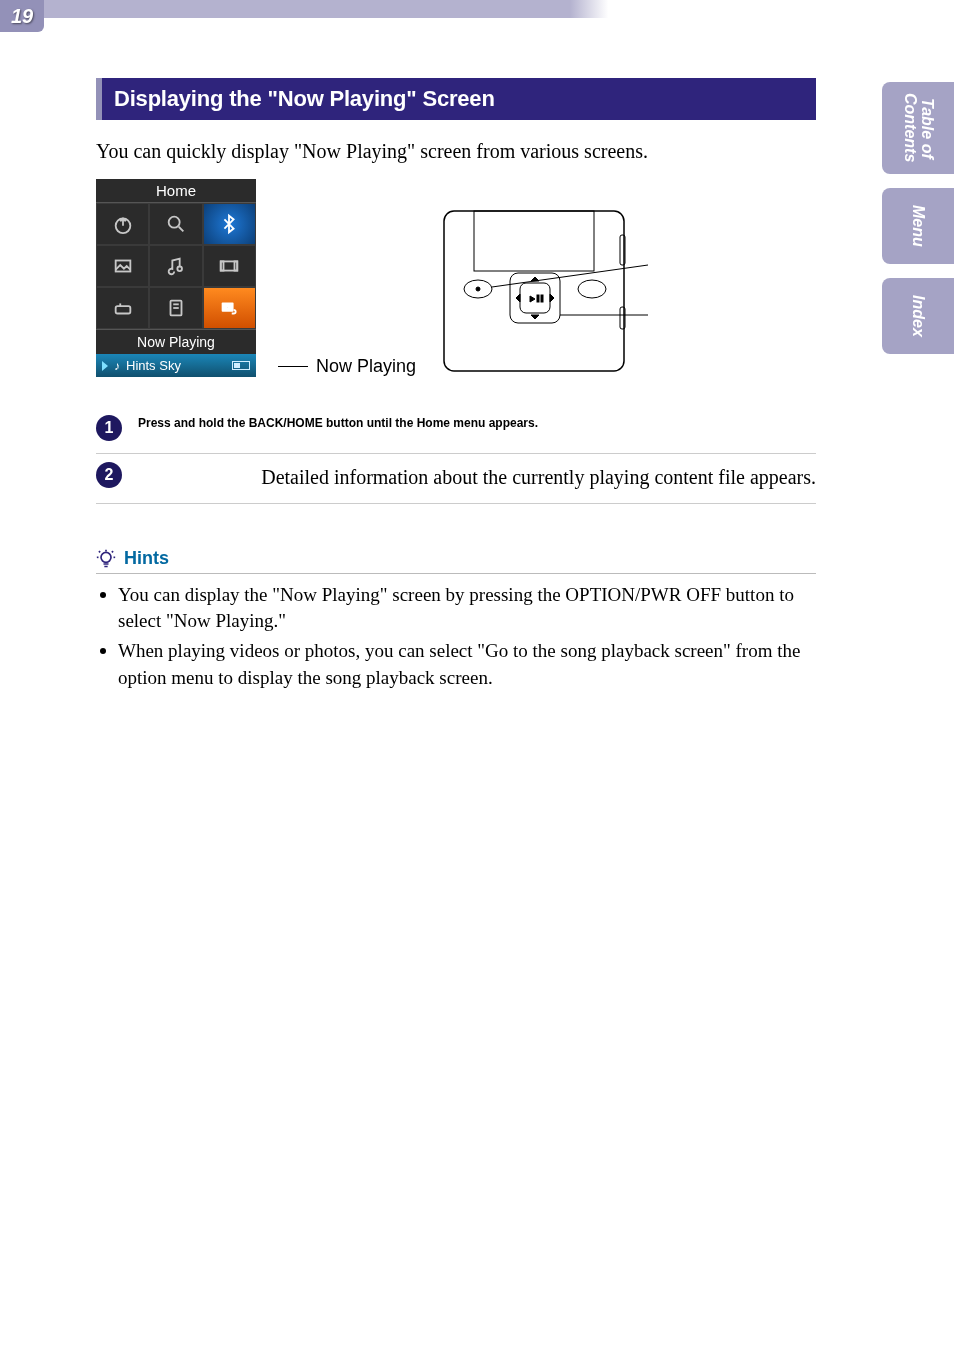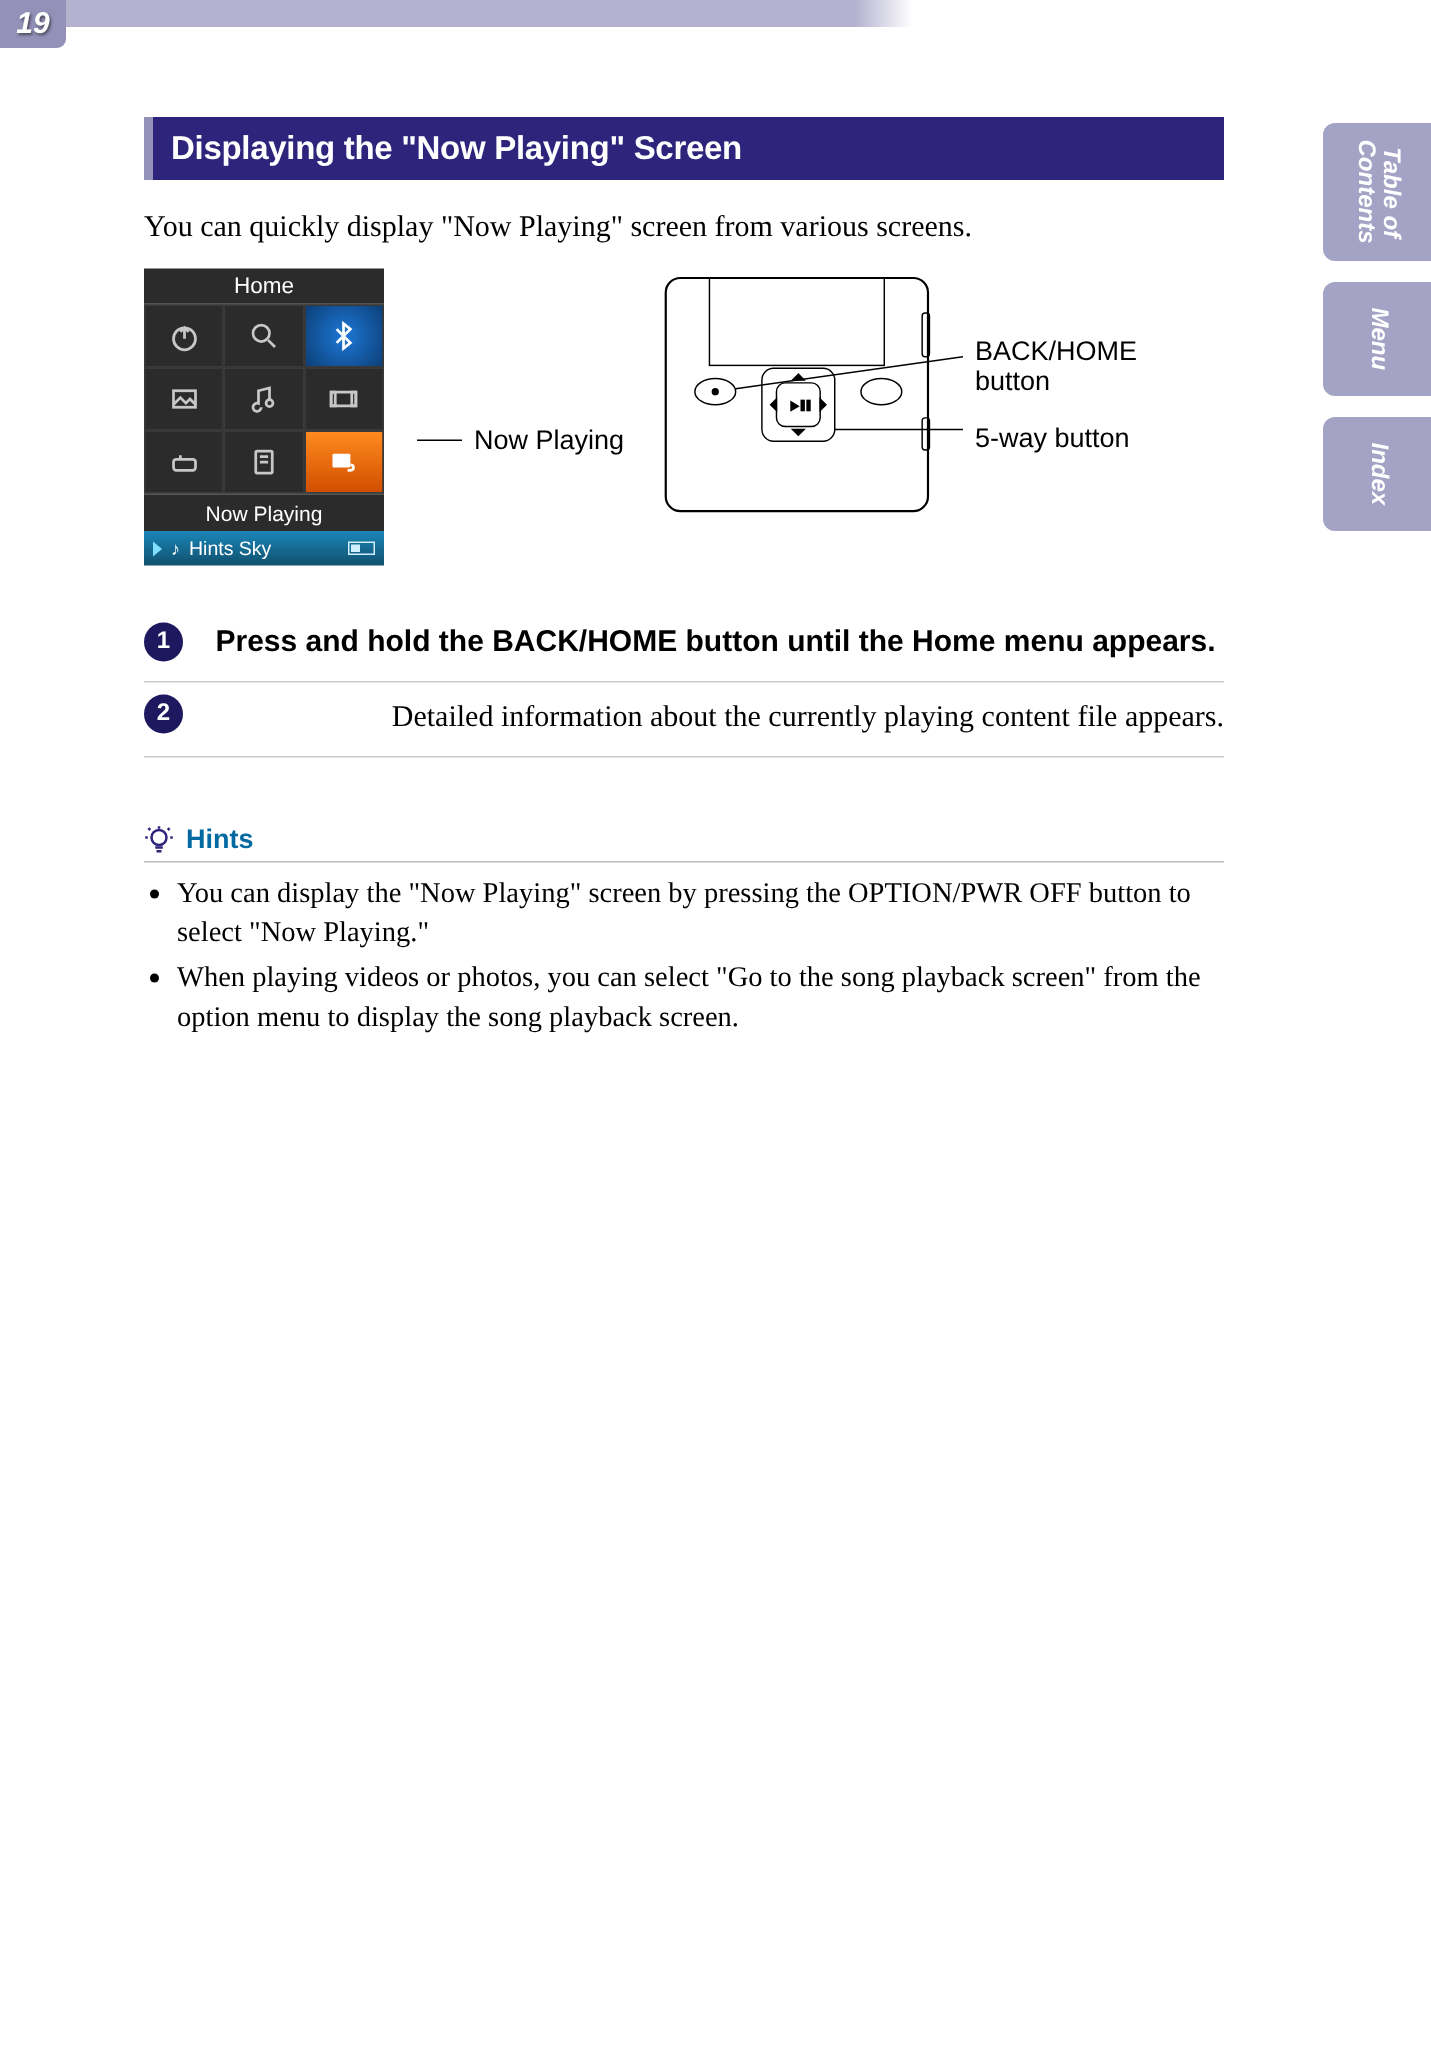--- a/index.html
+++ b/index.html
@@ -20,21 +20,21 @@
   .side-tab.t2 { height: 76px; }
   .side-tab.t3 { height: 76px; }
 
   
   .content { position: absolute; left: 96px; top: 78px; width: 720px; }
 
   .section-head { background: #2f247c; color: #fff; font-family: Arial, Helvetica, sans-serif; font-weight: bold; font-size: 22px; padding: 8px 12px; border-left: 6px solid #9391b8; letter-spacing: -0.2px; }
 
   .intro { font-size: 20px; margin: 18px 0 14px 0; line-height: 1.35; }
 
-  .illus-row { display: flex; align-items: flex-start; gap: 22px; margin: 14px 0 18px 0; }
+  .illus-row { display: flex; align-items: flex-end; gap: 22px; margin: 14px 0 18px 0; }
 
   
   .device-screen { width: 160px; }
   .ds-top { background: #2b2b2b; color: #fff; text-align: center; font-family: Arial, Helvetica, sans-serif; font-size: 15px; padding: 3px 0; border-bottom: 1px solid #555; }
   .ds-grid { background: #2b2b2b; display: grid; grid-template-columns: repeat(3, 1fr); }
   .cell { height: 42px; display: flex; align-items: center; justify-content: center; color: #c7c7c7; font-size: 18px; border: 0.5px solid #3a3a3a; }
   .cell svg { width: 22px; height: 22px; }
   .cell.hl { background: linear-gradient(#ff8a1f, #d14f00); }
   .ds-label { background: #2b2b2b; color: #fff; text-align: center; font-family: Arial, Helvetica, sans-serif; font-size: 14px; padding: 4px 0; border-top: 1px solid #555; }
   .ds-song { background: linear-gradient(#1b86b8, #10506e); color: #fff; font-family: Arial, Helvetica, sans-serif; font-size: 13px; padding: 4px 6px; display: flex; align-items: center; justify-content: space-between; }
@@ -58,21 +58,21 @@
   .dev-labels .lab2 { margin-top: 18px; }
 
   
   .steps { margin-top: 30px; }
   .step { display: flex; gap: 14px; padding: 8px 0 12px 0; border-top: 1px solid #ccc; }
   .step:first-child { border-top: none; }
   .steps-end { border-top: 1px solid #ccc; }
   .step-num { flex: 0 0 28px; }
   .num-circle { width: 26px; height: 26px; border-radius: 50%; background: #1e185f; color: #fff; font-family: Arial, Helvetica, sans-serif; font-weight: bold; font-size: 16px; display: flex; align-items: center; justify-content: center; }
   .step-body { flex: 1; }
-  .step-title { font-family: Arial, Helvetica, sans-serif; font-weight: bold; font-size: 20px; line-height: 1.35; text-align: center; }
+  .step-title { font-family: Arial, Helvetica, sans-serif; font-weight: bold; font-size: 12px; line-height: 1.35; }
   .step-desc { font-size: 20px; line-height: 1.35; margin-top: 2px; text-align: right; }
   .glyph { display: inline-block; vertical-align: -2px; }
   .nowplay-pill { display: inline-flex; align-items: center; background: #000; border-radius: 3px; padding: 1px 4px; vertical-align: -3px; }
   .nowplay-pill svg { width: 22px; height: 14px; }
 
   
   .hints { margin-top: 44px; }
   .hints-head { display: flex; align-items: center; gap: 8px; color: #0369a1; font-family: Arial, Helvetica, sans-serif; font-weight: bold; font-size: 18px; padding-bottom: 4px; border-bottom: 1px solid #bbb; }
   .bulb { width: 20px; height: 20px; }
   .hints ul { list-style: none; margin-top: 8px; }
@@ -207,24 +207,20 @@
           </g>
 
           <ellipse cx="154" cy="82" rx="14" ry="9" class="lead"></ellipse>
 
           <rect x="182" y="28" width="5" height="30" rx="2" class="lead"></rect>
           <rect x="182" y="100" width="5" height="22" rx="2" class="lead"></rect>
 
           <line x1="54" y1="80" x2="210" y2="58" stroke="#000" stroke-width="1"></line>
           <line x1="122" y1="108" x2="210" y2="108" stroke="#000" stroke-width="1"></line>
         </svg>
-        <div class="dev-labels">
-          <div class="lab1"><span>BACK/HOME<br>button</span></div>
-          <div class="lab2">5-way button</div>
-        </div>
       </div>
     </div>
 
     <div class="steps">
       <div class="step">
         <div class="step-num">
             <div class="num-circle">1</div>
           </div>
         <div class="step-body">
           <div class="step-title">Press and hold the BACK/HOME button until the Home menu appears.</div>

